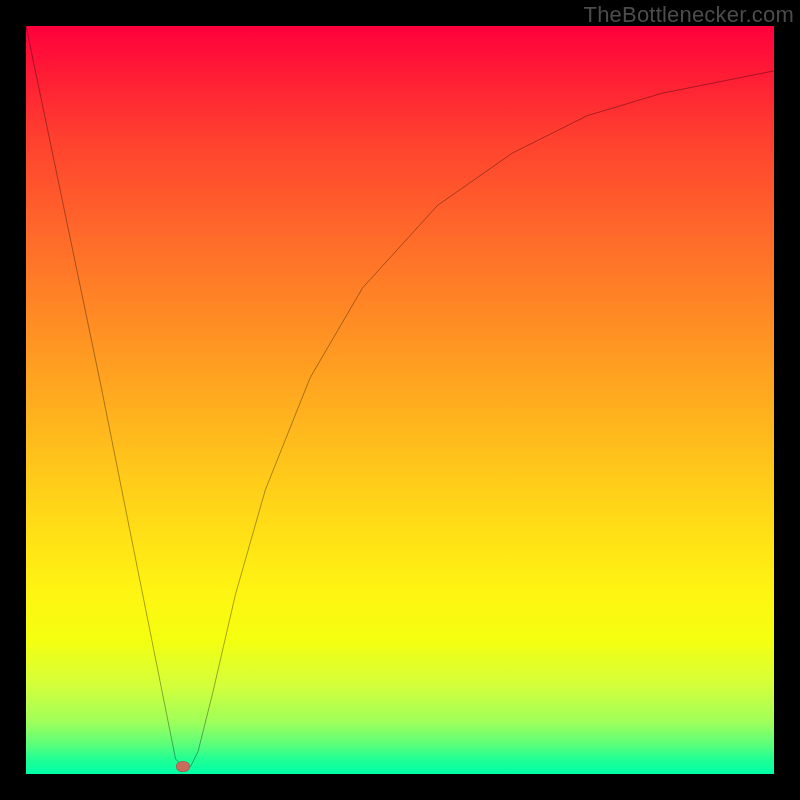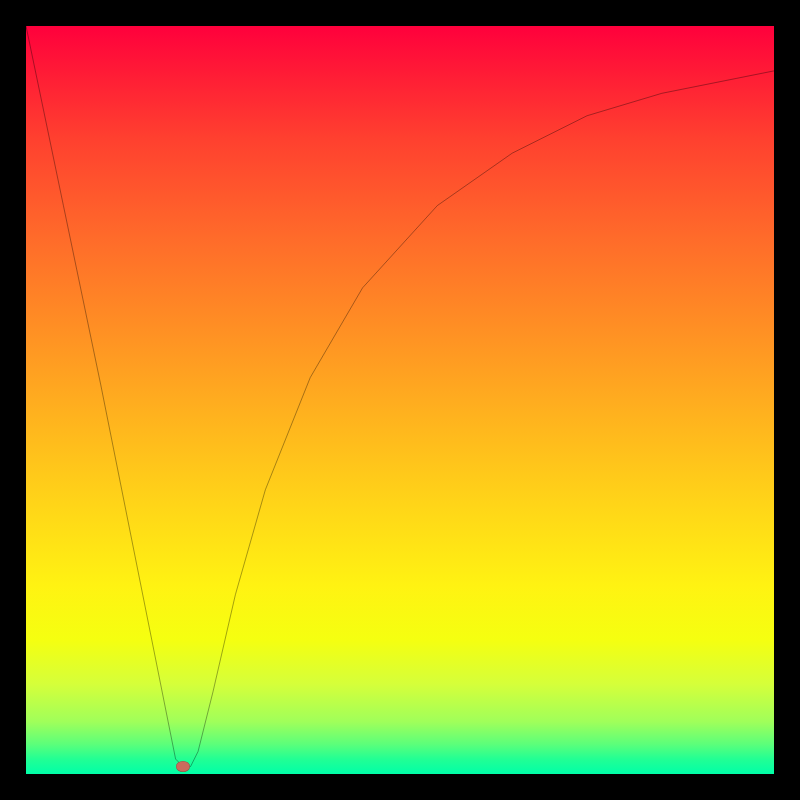--- a/index.html
+++ b/index.html
@@ -64,20 +64,21 @@
     border-radius: 50%;
     background: #cb6b5d;
     box-shadow: 0 0 0 0.5px rgba(0,0,0,0.25) inset;
   }
 </style>
 </head>
 <body>
 
 <div class="frame">
 
+  <div class="watermark">TheBottlenecker.com</div>
 
   <div class="plot-area">
 
     <svg class="curve-svg" viewBox="0 0 100 100" preserveAspectRatio="none">
       <path id="curve-path" fill="none" stroke="#000" stroke-width="0.35" vector-effect="non-scaling-stroke" d="M0.000 0.000 L5.000 24.000 L10.000 48.000 L15.000 73.000 L17.000 83.000 L19.000 93.000 L20.000 98.000 L21.000 99.000 L22.000 99.000 L23.000 97.000 L25.000 89.000 L28.000 76.000 L32.000 62.000 L38.000 47.000 L45.000 35.000 L55.000 24.000 L65.000 17.000 L75.000 12.000 L85.000 9.000 L95.000 7.000 L100.000 6.000"></path>
     </svg>
 
     <div id="marker" class="marker" style="left: 150.08px; top: 734.52px;"></div>
 
   </div>

